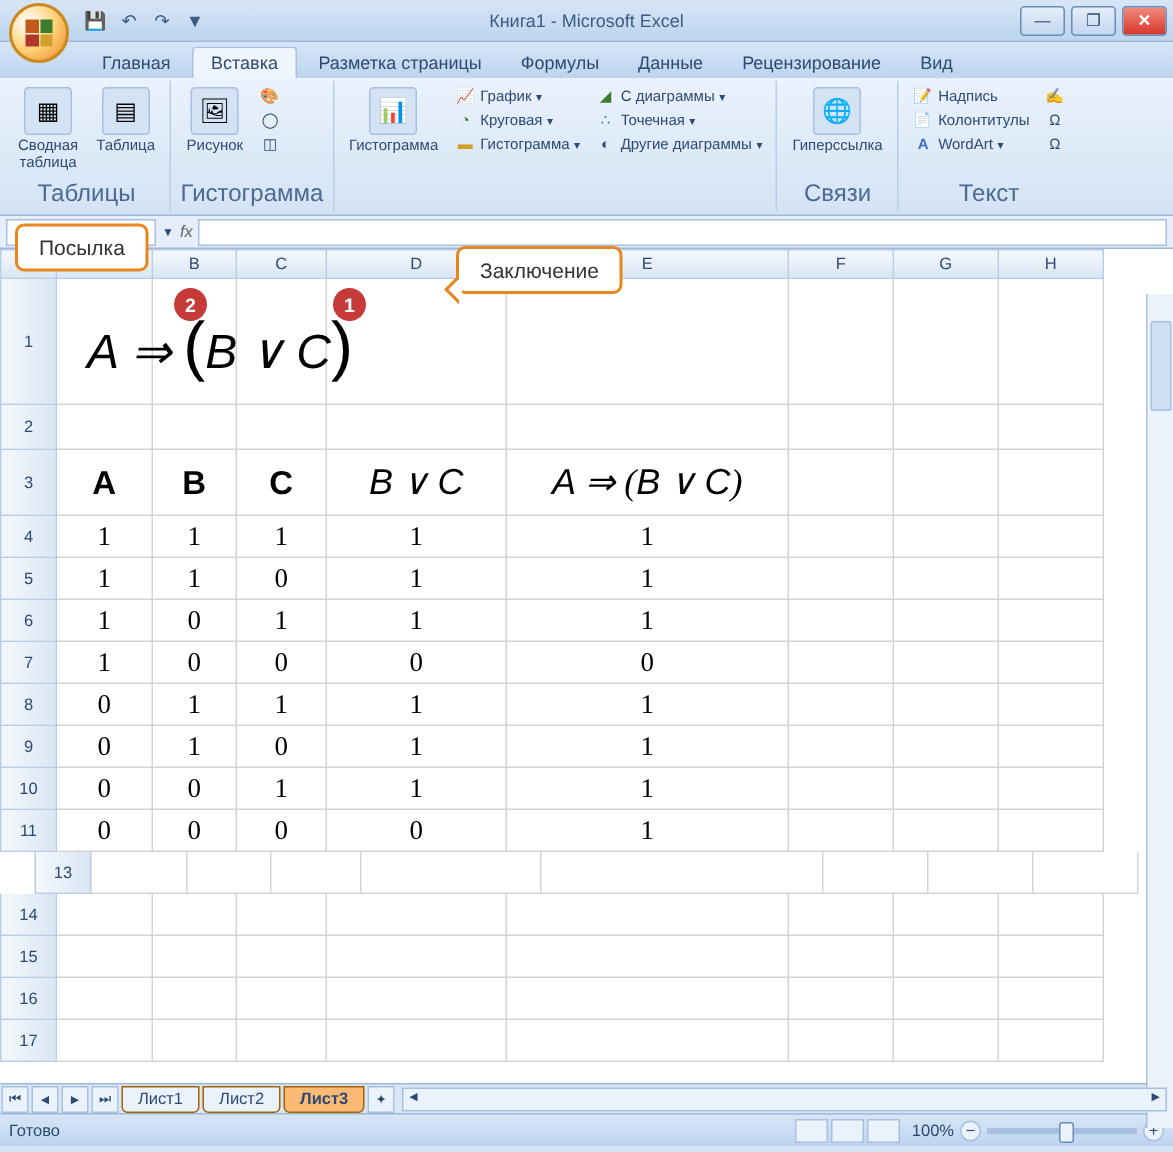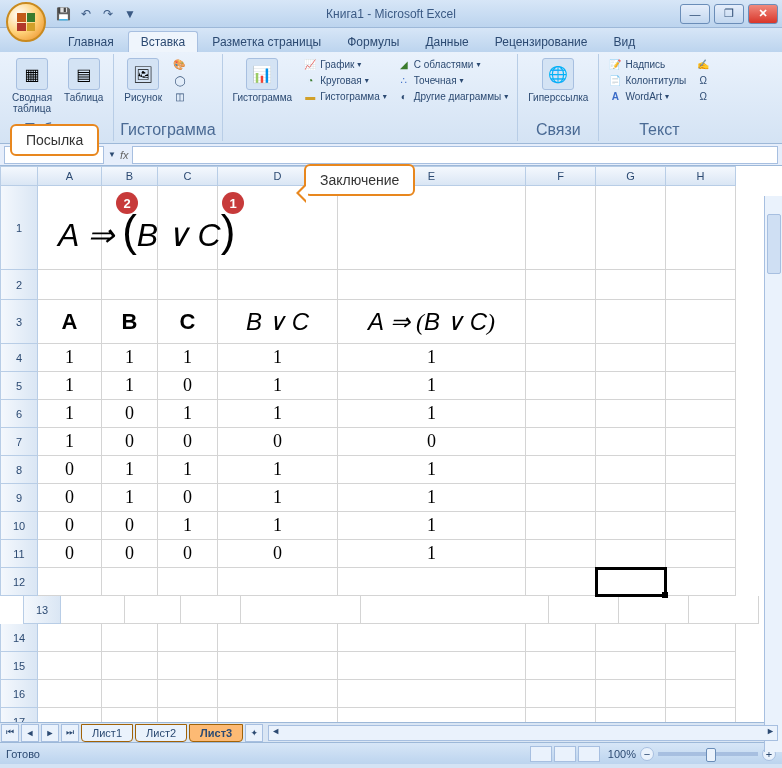--- a/index.html
+++ b/index.html
@@ -51,21 +51,21 @@
 .colhead{background:linear-gradient(#f4f8fd,#dae6f4);border:1px solid #b8cde6;border-left:none;text-align:center;font-size:11px;color:#2c4a72;line-height:18px;cursor:pointer;}
 .rows{display:flex;flex-direction:column;}
 .row{display:flex;}
 .rowhead{width:38px;background:linear-gradient(90deg,#f4f8fd,#dae6f4);border:1px solid #b8cde6;border-top:none;text-align:center;font-size:11px;color:#2c4a72;display:flex;align-items:center;justify-content:center;}
 .cell{border-right:1px solid #d4d4d4;border-bottom:1px solid #d4d4d4;display:flex;align-items:center;justify-content:center;font-size:18px;font-family:"Times New Roman",serif;}
 .cell.active{outline:3px solid #000;outline-offset:-2px;position:relative;}
 .cell.active::after{content:"";position:absolute;right:-3px;bottom:-3px;width:6px;height:6px;background:#000;}
 
 
 .callout{position:absolute;background:#fff;border:2px solid #e8871e;border-radius:6px;padding:6px 14px;font-size:14px;color:#333;z-index:5;}
-.callout.c1{top:124px;left:10px;}
+.callout.c1{top:149px;left:10px;}
 .callout.c2{top:164px;left:304px;}
 .callout.c2::before{content:"";position:absolute;left:-20px;top:60%;border:10px solid transparent;border-right-color:#e8871e;}
 .callout.c2::after{content:"";position:absolute;left:-16px;top:60%;border:9px solid transparent;border-right-color:#fff;margin-top:1px;}
 
 .badge{position:absolute;width:22px;height:22px;border-radius:50%;background:#c73a3a;color:#fff;font-size:13px;font-weight:bold;display:flex;align-items:center;justify-content:center;z-index:4;}
 
 
 .sheettabs{height:20px;background:#dae6f4;display:flex;align-items:center;border-top:1px solid #9db8d8;}
 .navarrow{width:18px;height:18px;border:1px solid #a7bfe0;background:#eaf2fc;margin:0 1px;display:flex;align-items:center;justify-content:center;font-size:9px;color:#2c4a72;cursor:pointer;}
 .sheettab{padding:2px 10px;font-size:11px;background:#eaf2fc;border:1px solid #a16207;border-radius:0 0 4px 4px;margin:0 1px;cursor:pointer;color:#2c4a72;}
@@ -179,21 +179,21 @@
           </div>
         <div class="smallbtn">
             <span class="sico" style="color:#d1a029">▬</span>
             <span>Гистограмма</span>
             <span class="chev">▾</span>
           </div>
       </div>
       <div class="smallbtns">
         <div class="smallbtn">
             <span class="sico" style="color:#3a7b2d">◢</span>
-            <span>С областями</span>
+            <span>С диаграммы</span>
             <span class="chev">▾</span>
           </div>
         <div class="smallbtn">
             <span class="sico" style="color:#3a6bc7">∴</span>
             <span>Точечная</span>
             <span class="chev">▾</span>
           </div>
         <div class="smallbtn">
             <span class="sico">◐</span>
             <span>Другие диаграммы</span>
@@ -388,31 +388,20 @@
         <div class="rowhead" style="height:28px">11</div>
         <div class="cell" id="cell-11-0" style="width:64px;height:28px">0</div>
         <div class="cell" id="cell-11-1" style="width:56px;height:28px">0</div>
         <div class="cell" id="cell-11-2" style="width:60px;height:28px">0</div>
         <div class="cell" id="cell-11-3" style="width:120px;height:28px">0</div>
         <div class="cell" id="cell-11-4" style="width:188px;height:28px">1</div>
         <div class="cell" id="cell-11-5" style="width:70px;height:28px"></div>
         <div class="cell" id="cell-11-6" style="width:70px;height:28px"></div>
         <div class="cell" id="cell-11-7" style="width:70px;height:28px"></div>
       </div>
-      <div class="row" style="height: 28px;">
-        <div class="rowhead" style="height:28px">12</div>
-        <div class="cell" id="cell-12-0" style="width:64px;height:28px"></div>
-        <div class="cell" id="cell-12-1" style="width:56px;height:28px"></div>
-        <div class="cell" id="cell-12-2" style="width:60px;height:28px"></div>
-        <div class="cell" id="cell-12-3" style="width:120px;height:28px"></div>
-        <div class="cell" id="cell-12-4" style="width:188px;height:28px"></div>
-        <div class="cell" id="cell-12-5" style="width:70px;height:28px"></div>
-        <div class="cell active" id="cell-12-6" style="width:70px;height:28px"></div>
-        <div class="cell" id="cell-12-7" style="width:70px;height:28px"></div>
-      </div>
       <div class="row" style="height: 28px; justify-content: center;">
         <div class="rowhead" style="height:28px">13</div>
         <div class="cell" id="cell-13-0" style="width:64px;height:28px"></div>
         <div class="cell" id="cell-13-1" style="width:56px;height:28px"></div>
         <div class="cell" id="cell-13-2" style="width:60px;height:28px"></div>
         <div class="cell" id="cell-13-3" style="width:120px;height:28px"></div>
         <div class="cell" id="cell-13-4" style="width:188px;height:28px"></div>
         <div class="cell" id="cell-13-5" style="width:70px;height:28px"></div>
         <div class="cell" id="cell-13-6" style="width:70px;height:28px"></div>
         <div class="cell" id="cell-13-7" style="width:70px;height:28px"></div>

